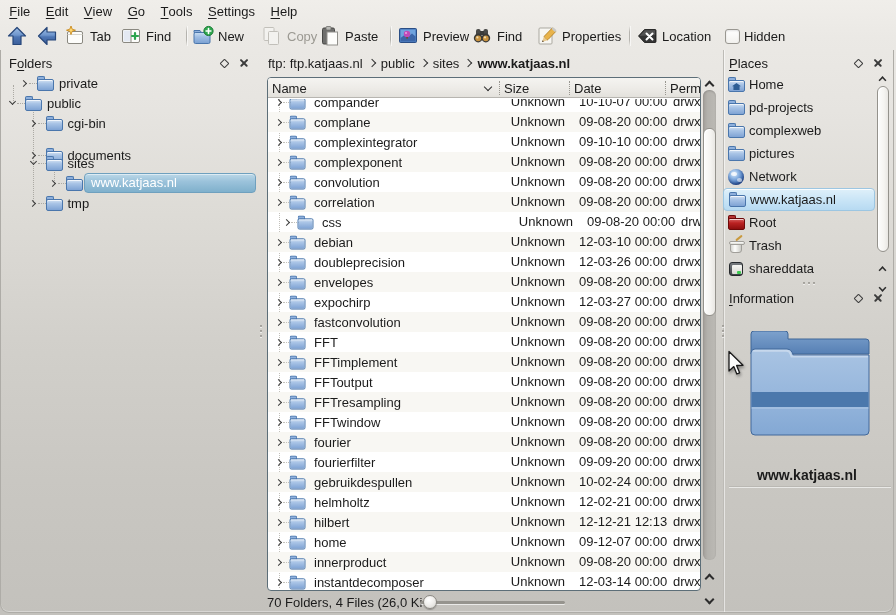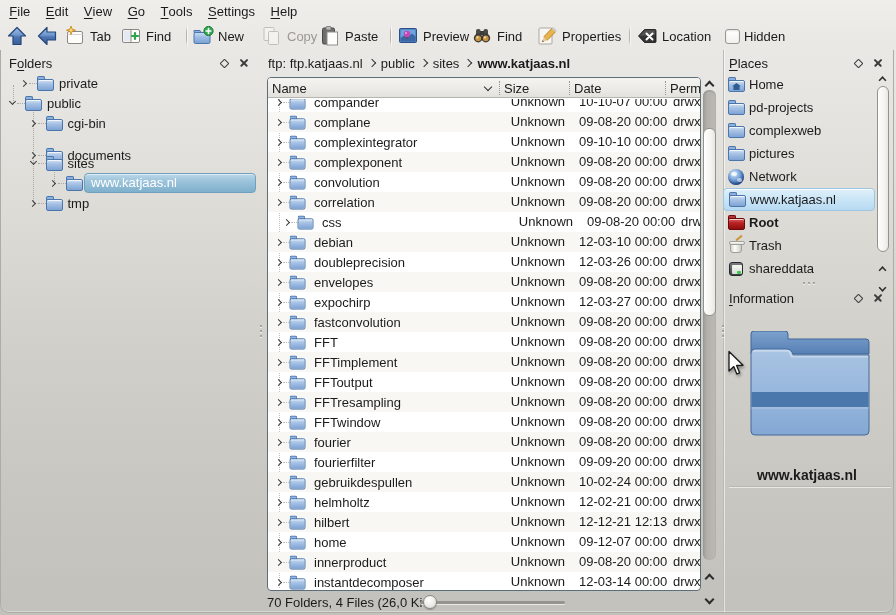--- a/index.html
+++ b/index.html
@@ -840,21 +840,21 @@
         </span>
       <span class="label">Network</span>
     </div>
       <div class="place-row selected" style="top: 115px;">
       <span class="fic pl-icon icon-folder">
           <span class="tab"></span>
           <span class="body"></span>
         </span>
       <span class="label">www.katjaas.nl</span>
     </div>
-      <div class="place-row" style="top: 138px; font-weight: bold;">
+      <div class="place-row" style="top: 138px;">
       <span class="fic pl-icon icon-folder-red">
           <span class="tab"></span>
           <span class="body"></span>
         </span>
       <span class="label">Root</span>
     </div>
       <div class="place-row" style="top: 161px;">
       <span class="fic pl-icon icon-trash">
           <span class="bin"></span>
         </span>

